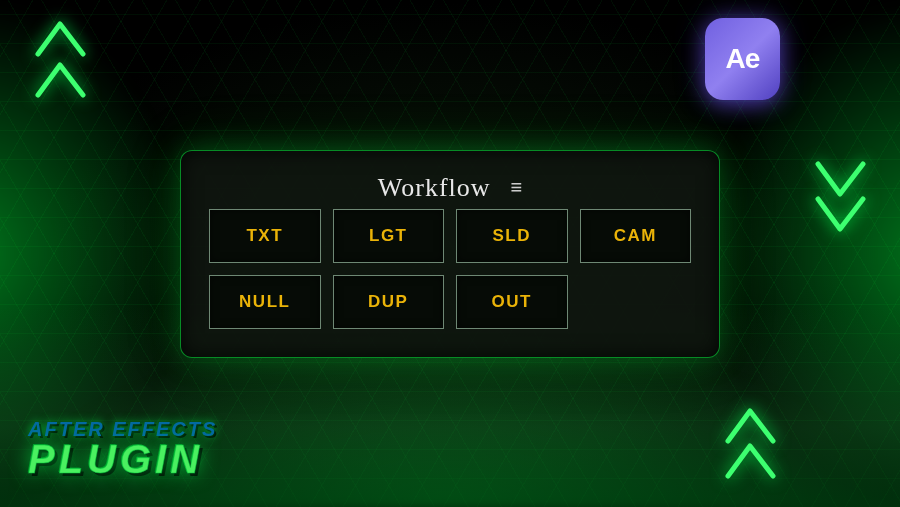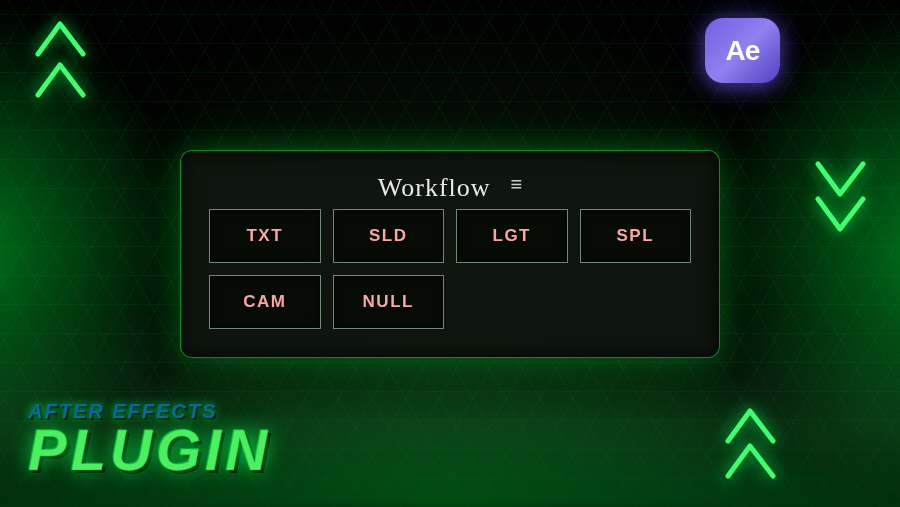--- a/index.html
+++ b/index.html
@@ -127,21 +127,21 @@
       padding: 22px 28px 28px;
       box-shadow: 
         0 0 30px rgba(0,255,60,0.25),
         0 0 60px rgba(0,200,50,0.15),
         inset 0 0 20px rgba(0,0,0,0.8);
       z-index: 20;
     }
 
     .panel-header {
       display: flex;
-      align-items: flex-start;
+      align-items: center;
       justify-content: center;
       gap: 20px;
       margin-bottom: 6px;
     }
 
     .panel-title {
       color: #e8e8e8;
       font-size: 26px;
       font-weight: 500;
       letter-spacing: 1px;
@@ -157,21 +157,21 @@
     .button-grid {
       display: grid;
       grid-template-columns: repeat(4, 1fr);
       gap: 12px;
     }
 
     .workflow-btn {
       background: rgba(5, 10, 5, 0.9);
       border: 1.5px solid rgba(180,220,190,0.6);
       border-radius: 0;
-      color: #fca5a5;
+      color: #eab308;
       font-size: 17px;
       font-weight: 700;
       letter-spacing: 1.5px;
       padding: 16px 10px;
       text-align: center;
       cursor: pointer;
       font-family: Arial, sans-serif;
       transition: all 0.15s;
       box-shadow: inset 0 0 8px rgba(0,0,0,0.6);
     }
@@ -181,21 +181,21 @@
       position: absolute;
       top: 18px;
       right: 120px;
       width: 75px;
       height: 75px;
       z-index: 30;
     }
 
     .ae-icon-inner {
       width: 75px;
-      height: 65px;
+      height: 82px;
       background: linear-gradient(135deg, #7060e0, #9080f0, #5040c0);
       border-radius: 18px;
       display: flex;
       align-items: center;
       justify-content: center;
       box-shadow: 0 4px 20px rgba(100,80,220,0.6), 0 0 30px rgba(80,60,200,0.4);
     }
 
     .ae-text {
       color: #fff;
@@ -220,21 +220,21 @@
       font-style: italic;
       text-transform: uppercase;
       letter-spacing: 2px;
       text-shadow: 0 0 10px rgba(0,255,80,0.8), 2px 2px 0 #000;
       font-family: Impact, Arial Black, sans-serif;
       line-height: 1;
     }
 
     .plugin-label {
       color: #4af060;
-      font-size: 58px;
+      font-size: 40px;
       font-weight: 900;
       font-style: italic;
       text-transform: uppercase;
       letter-spacing: 4px;
       text-shadow: 0 0 20px rgba(0,255,80,0.9), 3px 3px 0 #000, -1px -1px 0 rgba(0,200,50,0.5);
       font-family: Impact, Arial Black, sans-serif;
       line-height: 1;
       -webkit-text-stroke: 1px rgba(0,200,60,0.5);
     }
   </style>
@@ -295,26 +295,27 @@
 
 <div class="panel">
   <div class="panel-header">
     <span class="panel-title">Workflow</span>
     <span class="menu-icon">≡</span>
   </div>
 
   <div class="button-grid">
 
     <button class="workflow-btn">TXT</button>
+    <button class="workflow-btn">LGT</button>
     <button class="workflow-btn">SLD</button>
-    <button class="workflow-btn">LGT</button>
-
-    <button class="workflow-btn">SPL</button>
+
     <button class="workflow-btn">CAM</button>
     <button class="workflow-btn">NULL</button>
 
+    <button class="workflow-btn">DUP</button>
+    <button class="workflow-btn">OUT</button>
   </div>
 </div>
 
 <div class="bottom-text">
   <div class="after-effects-label">AFTER EFFECTS</div>
   <div class="plugin-label">PLUGIN</div>
 </div>
 
 </body></html>

